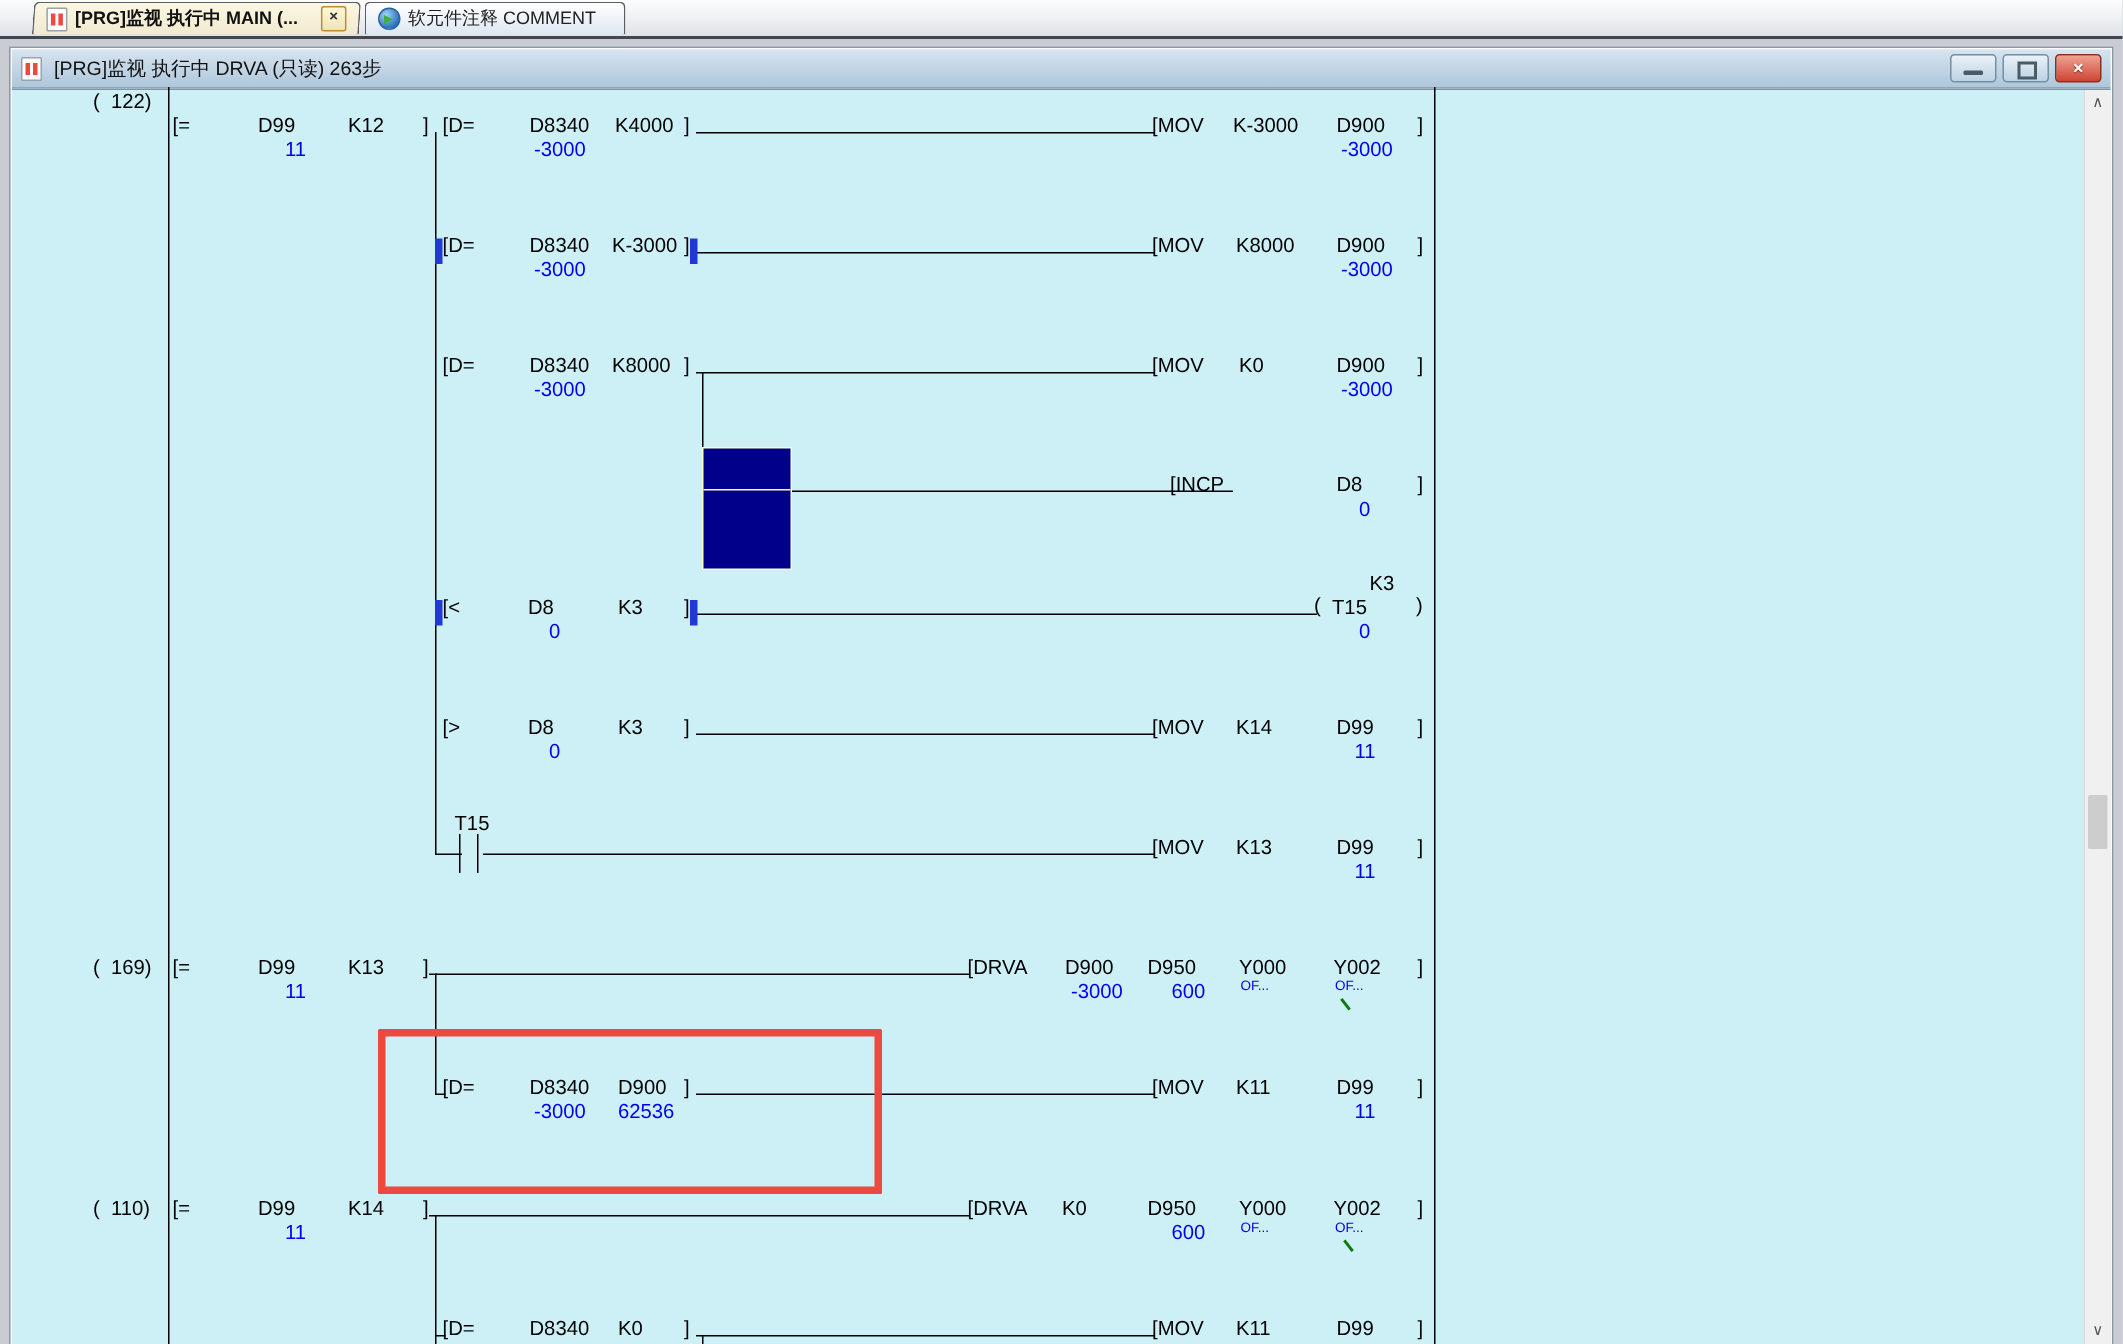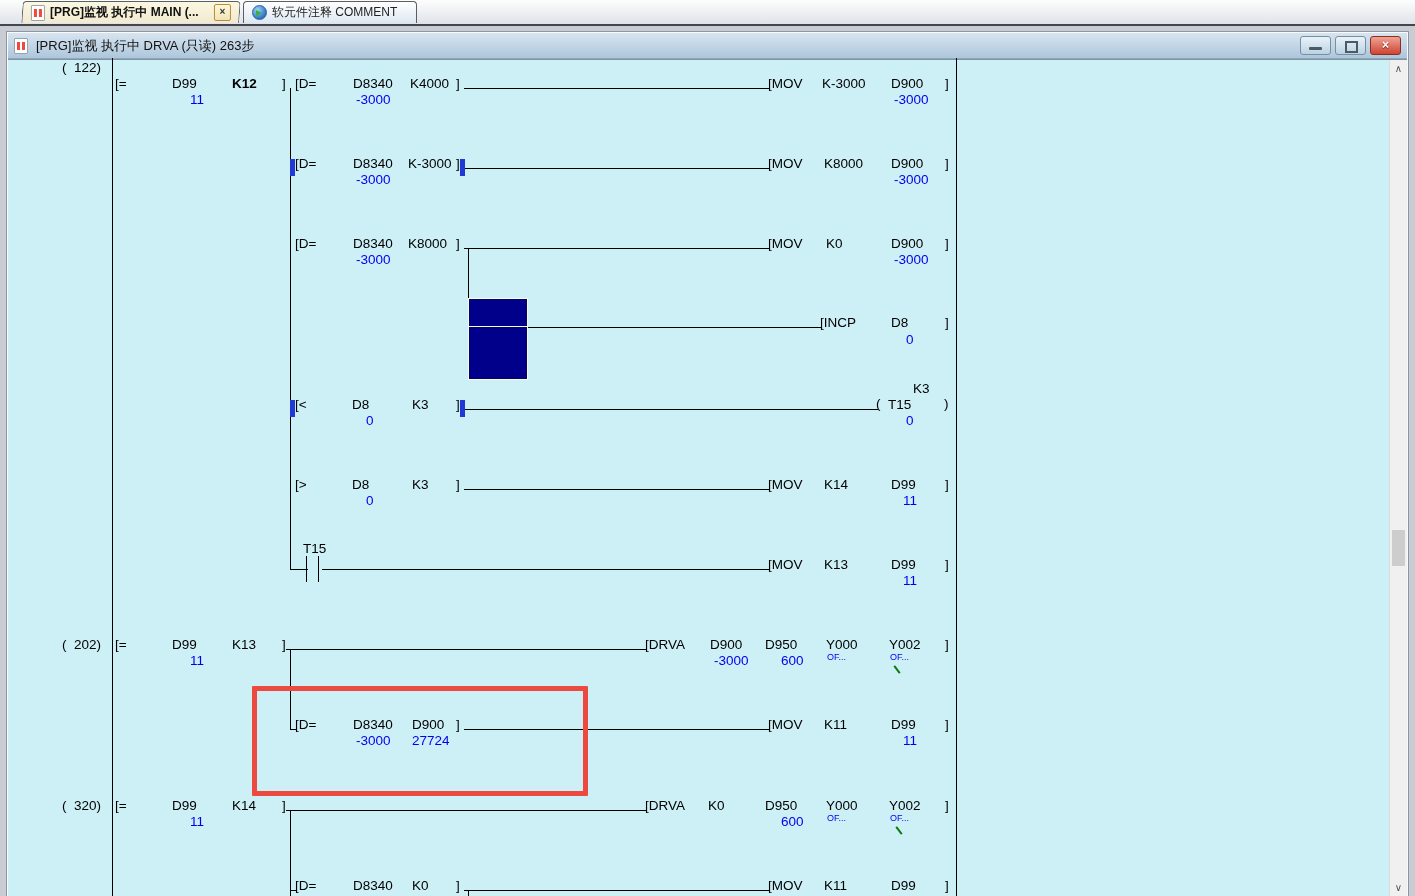--- a/index.html
+++ b/index.html
@@ -104,21 +104,21 @@
       <div class="sthumb" id="sthumb" style="top: 470px; height: 36px;"></div>
       <div class="sarrow down">∨</div>
     </div>
   </div>
 </div>
 
 <div class="ladder" id="ladder-layer">
     <div class="lt st" style="left: 62px; top: 60px;">(  122)</div>
     <div class="lt t" style="left: 115px; top: 76px;">[=</div>
     <div class="lt t" style="left: 172px; top: 76px;">D99</div>
-    <div class="lt t" style="left: 232px; top: 76px; font-weight: bold;">K12</div>
+    <div class="lt t" style="left: 232px; top: 76px;">K12</div>
     <div class="lt t" style="left: 282px; top: 76px;">]</div>
     <div class="lt t" style="left: 295px; top: 76px;">[D=</div>
     <div class="lt t" style="left: 353px; top: 76px;">D8340</div>
     <div class="lt t" style="left: 410px; top: 76px;">K4000</div>
     <div class="lt t" style="left: 456px; top: 76px;">]</div>
     <div class="lt t" style="left: 768px; top: 76px;">[MOV</div>
     <div class="lt t" style="left: 822px; top: 76px;">K-3000</div>
     <div class="lt t" style="left: 891px; top: 76px;">D900</div>
     <div class="lt t" style="left: 945px; top: 76px;">]</div>
     <div class="lt v" style="left: 190px; top: 92px;">11</div>
@@ -137,21 +137,21 @@
     <div class="lt t" style="left: 295px; top: 236px;">[D=</div>
     <div class="lt t" style="left: 353px; top: 236px;">D8340</div>
     <div class="lt t" style="left: 408px; top: 236px;">K8000</div>
     <div class="lt t" style="left: 456px; top: 236px;">]</div>
     <div class="lt t" style="left: 768px; top: 236px;">[MOV</div>
     <div class="lt t" style="left: 826px; top: 236px;">K0</div>
     <div class="lt t" style="left: 891px; top: 236px;">D900</div>
     <div class="lt t" style="left: 945px; top: 236px;">]</div>
     <div class="lt v" style="left: 356px; top: 252px;">-3000</div>
     <div class="lt v" style="left: 894px; top: 252px;">-3000</div>
-    <div class="lt t" style="left: 820px; top: 315px;">[INCP</div>
+    <div class="lt t" style="left: 780px; top: 315px;">[INCP</div>
     <div class="lt t" style="left: 891px; top: 315px;">D8</div>
     <div class="lt t" style="left: 945px; top: 315px;">]</div>
     <div class="lt v" style="left: 906px; top: 332px;">0</div>
     <div class="lt t" style="left: 295px; top: 397px;">[&lt;</div>
     <div class="lt t" style="left: 352px; top: 397px;">D8</div>
     <div class="lt t" style="left: 412px; top: 397px;">K3</div>
     <div class="lt t" style="left: 456px; top: 397px;">]</div>
     <div class="lt v" style="left: 366px; top: 413px;">0</div>
     <div class="lt t" style="left: 913px; top: 381px;">K3</div>
     <div class="lt t" style="left: 876px; top: 396px;">(</div>
@@ -167,48 +167,48 @@
     <div class="lt t" style="left: 824px; top: 477px;">K14</div>
     <div class="lt t" style="left: 891px; top: 477px;">D99</div>
     <div class="lt t" style="left: 945px; top: 477px;">]</div>
     <div class="lt v" style="left: 903px; top: 493px;">11</div>
     <div class="lt t" style="left: 303px; top: 541px;">T15</div>
     <div class="lt t" style="left: 768px; top: 557px;">[MOV</div>
     <div class="lt t" style="left: 824px; top: 557px;">K13</div>
     <div class="lt t" style="left: 891px; top: 557px;">D99</div>
     <div class="lt t" style="left: 945px; top: 557px;">]</div>
     <div class="lt v" style="left: 903px; top: 573px;">11</div>
-    <div class="lt st" style="left: 62px; top: 637px;">(  202)</div>
+    <div class="lt st" style="left: 62px; top: 637px;">(  169)</div>
     <div class="lt t" style="left: 115px; top: 637px;">[=</div>
     <div class="lt t" style="left: 172px; top: 637px;">D99</div>
     <div class="lt t" style="left: 232px; top: 637px;">K13</div>
     <div class="lt t" style="left: 282px; top: 637px;">]</div>
     <div class="lt v" style="left: 190px; top: 653px;">11</div>
     <div class="lt t" style="left: 645px; top: 637px;">[DRVA</div>
     <div class="lt t" style="left: 710px; top: 637px;">D900</div>
     <div class="lt t" style="left: 765px; top: 637px;">D950</div>
     <div class="lt t" style="left: 826px; top: 637px;">Y000</div>
     <div class="lt t" style="left: 889px; top: 637px;">Y002</div>
     <div class="lt t" style="left: 945px; top: 637px;">]</div>
     <div class="lt v" style="left: 714px; top: 653px;">-3000</div>
     <div class="lt v" style="left: 781px; top: 653px;">600</div>
     <div class="lt sm" style="left: 827px; top: 652px;">OF...</div>
     <div class="lt sm" style="left: 890px; top: 652px;">OF...</div>
     <div class="lt t" style="left: 295px; top: 717px;">[D=</div>
     <div class="lt t" style="left: 353px; top: 717px;">D8340</div>
     <div class="lt t" style="left: 412px; top: 717px;">D900</div>
     <div class="lt t" style="left: 456px; top: 717px;">]</div>
     <div class="lt v" style="left: 356px; top: 733px;">-3000</div>
-    <div class="lt v" style="left: 412px; top: 733px;">27724</div>
+    <div class="lt v" style="left: 412px; top: 733px;">62536</div>
     <div class="lt t" style="left: 768px; top: 717px;">[MOV</div>
     <div class="lt t" style="left: 824px; top: 717px;">K11</div>
     <div class="lt t" style="left: 891px; top: 717px;">D99</div>
     <div class="lt t" style="left: 945px; top: 717px;">]</div>
     <div class="lt v" style="left: 903px; top: 733px;">11</div>
-    <div class="lt st" style="left: 62px; top: 798px;">(  320)</div>
+    <div class="lt st" style="left: 62px; top: 798px;">(  110)</div>
     <div class="lt t" style="left: 115px; top: 798px;">[=</div>
     <div class="lt t" style="left: 172px; top: 798px;">D99</div>
     <div class="lt t" style="left: 232px; top: 798px;">K14</div>
     <div class="lt t" style="left: 282px; top: 798px;">]</div>
     <div class="lt v" style="left: 190px; top: 814px;">11</div>
     <div class="lt t" style="left: 645px; top: 798px;">[DRVA</div>
     <div class="lt t" style="left: 708px; top: 798px;">K0</div>
     <div class="lt t" style="left: 765px; top: 798px;">D950</div>
     <div class="lt t" style="left: 826px; top: 798px;">Y000</div>
     <div class="lt t" style="left: 889px; top: 798px;">Y002</div>

